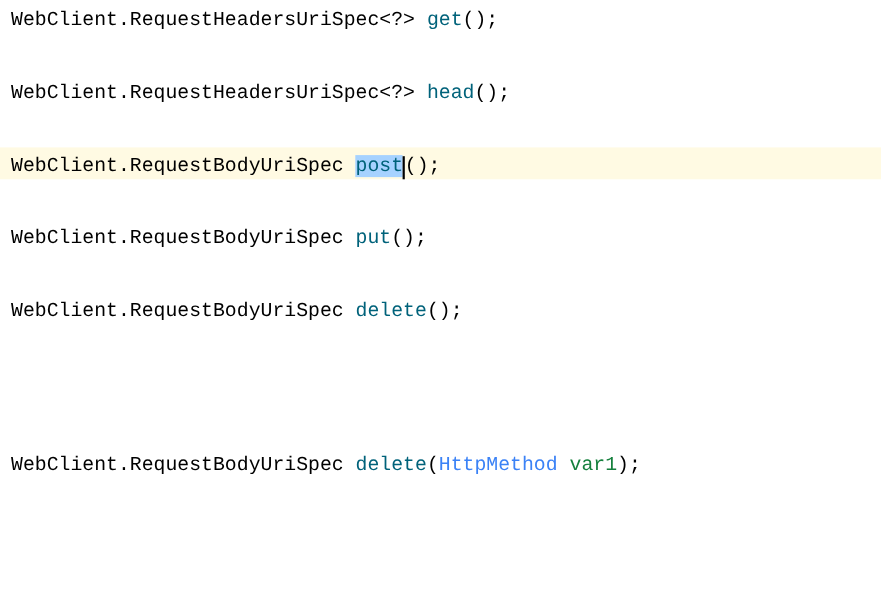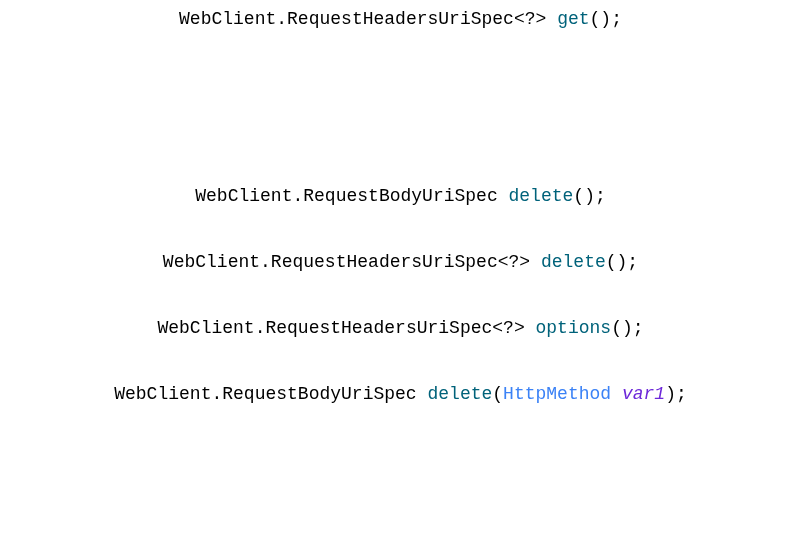--- a/index.html
+++ b/index.html
@@ -17,21 +17,20 @@
       height: 541px;
       overflow: hidden;
     }
     .code-container {
       padding: 2px 0;
     }
     .code-line {
       padding: 4px 10px;
       white-space: pre;
       height: 29px;
-      text-align: center;
     }
     .blank-line {
       height: 37px;
     }
     .highlighted-line {
       background-color: #fffae3;
     }
     .type-name {
       color: #000000;
     }
@@ -41,45 +40,45 @@
     .generic {
       color: #000000;
     }
     .punctuation {
       color: #000000;
     }
     .param-type {
       color: #3b82f6;
     }
     .param-name {
-      color: #6d28d9;
-      font-style: italic;
+      color: #15803d;
     }
     .selected {
       background-color: #a6d2ff;
     }
     .cursor {
       display: inline-block;
       width: 1.5px;
       height: 21px;
       background-color: #000000;
       vertical-align: text-bottom;
       margin-bottom: -2px;
       position: relative;
     }
   </style>
 </head>
 <body>
 
 <div class="code-container">
   <div class="code-line"><span class="type-name">WebClient.RequestHeadersUriSpec</span><span class="generic">&lt;?&gt;</span><span class="punctuation"> </span><span class="method-name">get</span><span class="punctuation">();</span></div>
   <div class="blank-line"></div>
+  <div class="code-line"><span class="type-name">WebClient.RequestHeadersUriSpec</span><span class="generic">&lt;?&gt;</span><span class="punctuation"> </span><span class="method-name">head</span><span class="punctuation">();</span></div>
   <div class="blank-line"></div>
+  <div class="code-line highlighted-line"><span class="type-name">WebClient.RequestBodyUriSpec</span><span class="punctuation"> </span><span class="method-name selected">post</span><span class="cursor"></span><span class="punctuation">();</span></div>
   <div class="blank-line"></div>
+  <div class="code-line"><span class="type-name">WebClient.RequestBodyUriSpec</span><span class="punctuation"> </span><span class="method-name">put</span><span class="punctuation">();</span></div>
   <div class="blank-line"></div>
   <div class="code-line"><span class="type-name">WebClient.RequestBodyUriSpec</span><span class="punctuation"> </span><span class="method-name">delete</span><span class="punctuation">();</span></div>
   <div class="blank-line"></div>
-  <div class="code-line"><span class="type-name">WebClient.RequestHeadersUriSpec</span><span class="generic">&lt;?&gt;</span><span class="punctuation"> </span><span class="method-name">delete</span><span class="punctuation">();</span></div>
   <div class="blank-line"></div>
-  <div class="code-line"><span class="type-name">WebClient.RequestHeadersUriSpec</span><span class="generic">&lt;?&gt;</span><span class="punctuation"> </span><span class="method-name">options</span><span class="punctuation">();</span></div>
   <div class="blank-line"></div>
   <div class="code-line"><span class="type-name">WebClient.RequestBodyUriSpec</span><span class="punctuation"> </span><span class="method-name">delete</span><span class="punctuation">(</span><span class="param-type">HttpMethod</span><span class="punctuation"> </span><span class="param-name">var1</span><span class="punctuation">);</span></div>
 </div>
 
 </body></html>

